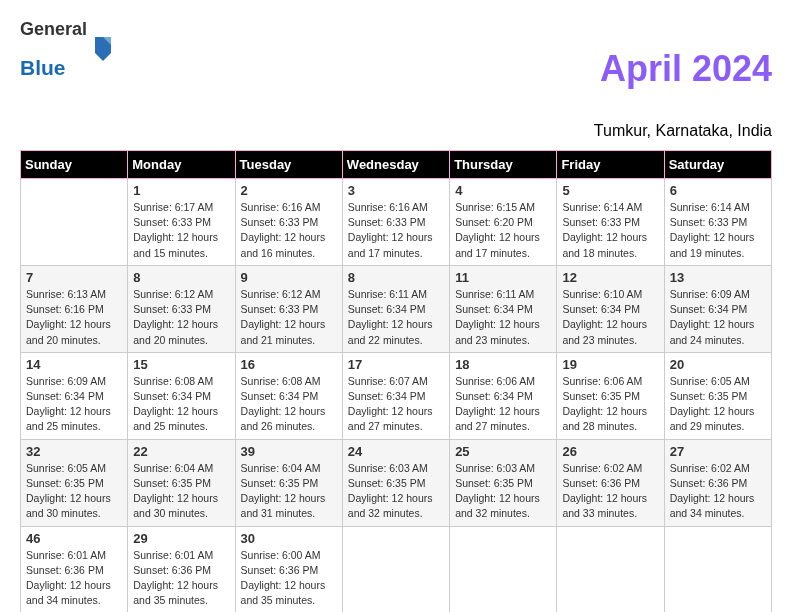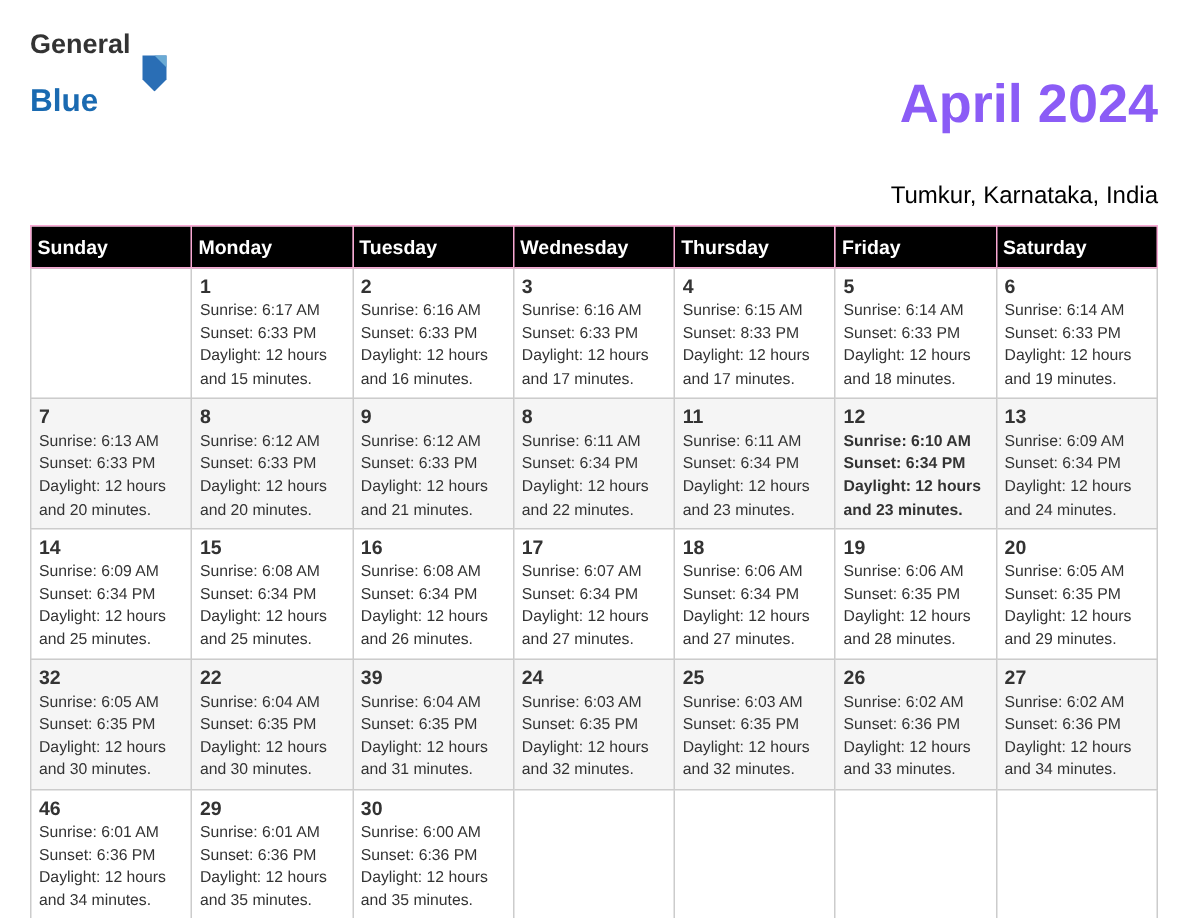--- a/index.html
+++ b/index.html
@@ -150,21 +150,21 @@
         <td>
           <span class="day-number">3</span>
           <div class="day-info" style="white-space: pre-line;">Sunrise: 6:16 AM
 Sunset: 6:33 PM
 Daylight: 12 hours
 and 17 minutes.</div>
         </td>
         <td>
           <span class="day-number">4</span>
           <div class="day-info" style="white-space: pre-line;">Sunrise: 6:15 AM
-Sunset: 8:33 PM
+Sunset: 6:20 PM
 Daylight: 12 hours
 and 17 minutes.</div>
         </td>
         <td>
           <span class="day-number">5</span>
           <div class="day-info" style="white-space: pre-line;">Sunrise: 6:14 AM
 Sunset: 6:33 PM
 Daylight: 12 hours
 and 18 minutes.</div>
         </td>
@@ -173,21 +173,21 @@
           <div class="day-info" style="white-space: pre-line;">Sunrise: 6:14 AM
 Sunset: 6:33 PM
 Daylight: 12 hours
 and 19 minutes.</div>
         </td>
       </tr>
       <tr>
         <td>
           <span class="day-number">7</span>
           <div class="day-info" style="white-space: pre-line;">Sunrise: 6:13 AM
-Sunset: 6:33 PM
+Sunset: 6:16 PM
 Daylight: 12 hours
 and 20 minutes.</div>
         </td>
         <td>
           <span class="day-number">8</span>
           <div class="day-info" style="white-space: pre-line;">Sunrise: 6:12 AM
 Sunset: 6:33 PM
 Daylight: 12 hours
 and 20 minutes.</div>
         </td>
@@ -207,21 +207,21 @@
         </td>
         <td>
           <span class="day-number">11</span>
           <div class="day-info" style="white-space: pre-line;">Sunrise: 6:11 AM
 Sunset: 6:34 PM
 Daylight: 12 hours
 and 23 minutes.</div>
         </td>
         <td>
           <span class="day-number">12</span>
-          <div class="day-info" style="white-space: pre-line; font-weight: bold;">Sunrise: 6:10 AM
+          <div class="day-info" style="white-space: pre-line;">Sunrise: 6:10 AM
 Sunset: 6:34 PM
 Daylight: 12 hours
 and 23 minutes.</div>
         </td>
         <td>
           <span class="day-number">13</span>
           <div class="day-info" style="white-space: pre-line;">Sunrise: 6:09 AM
 Sunset: 6:34 PM
 Daylight: 12 hours
 and 24 minutes.</div>

